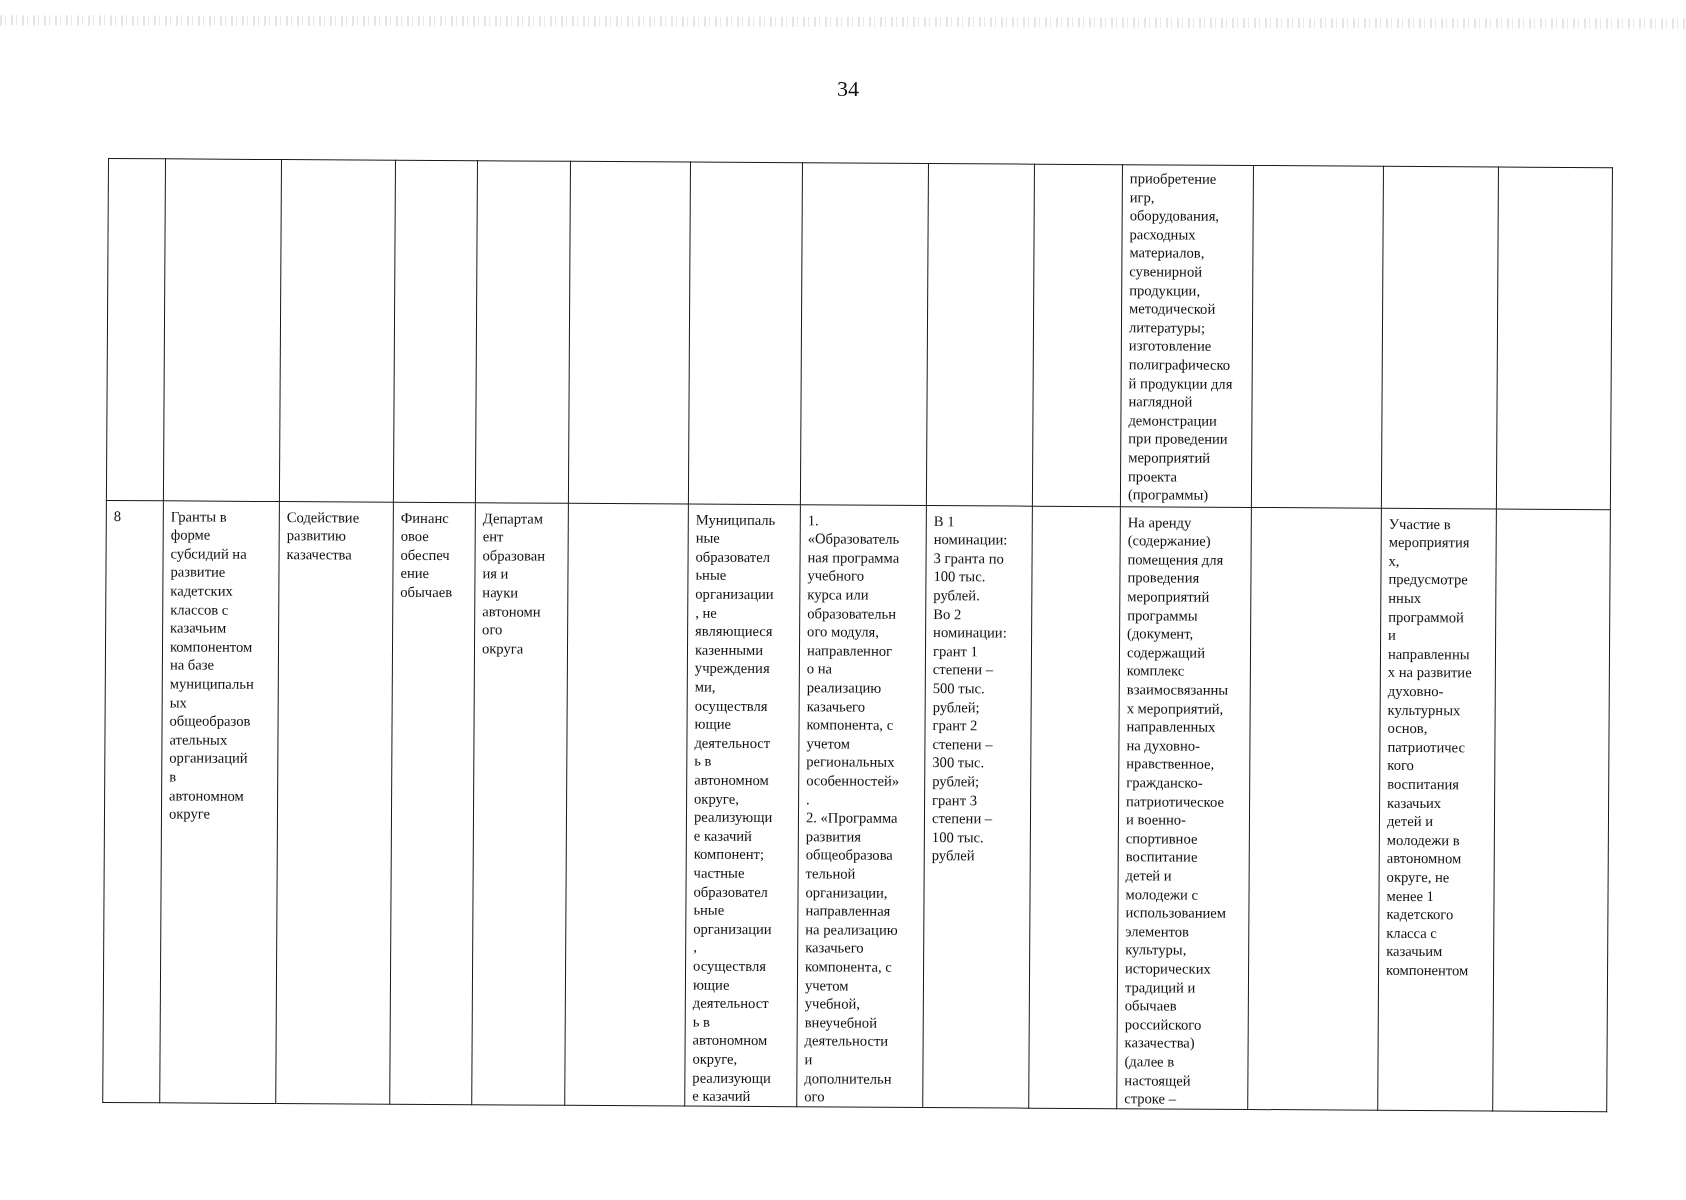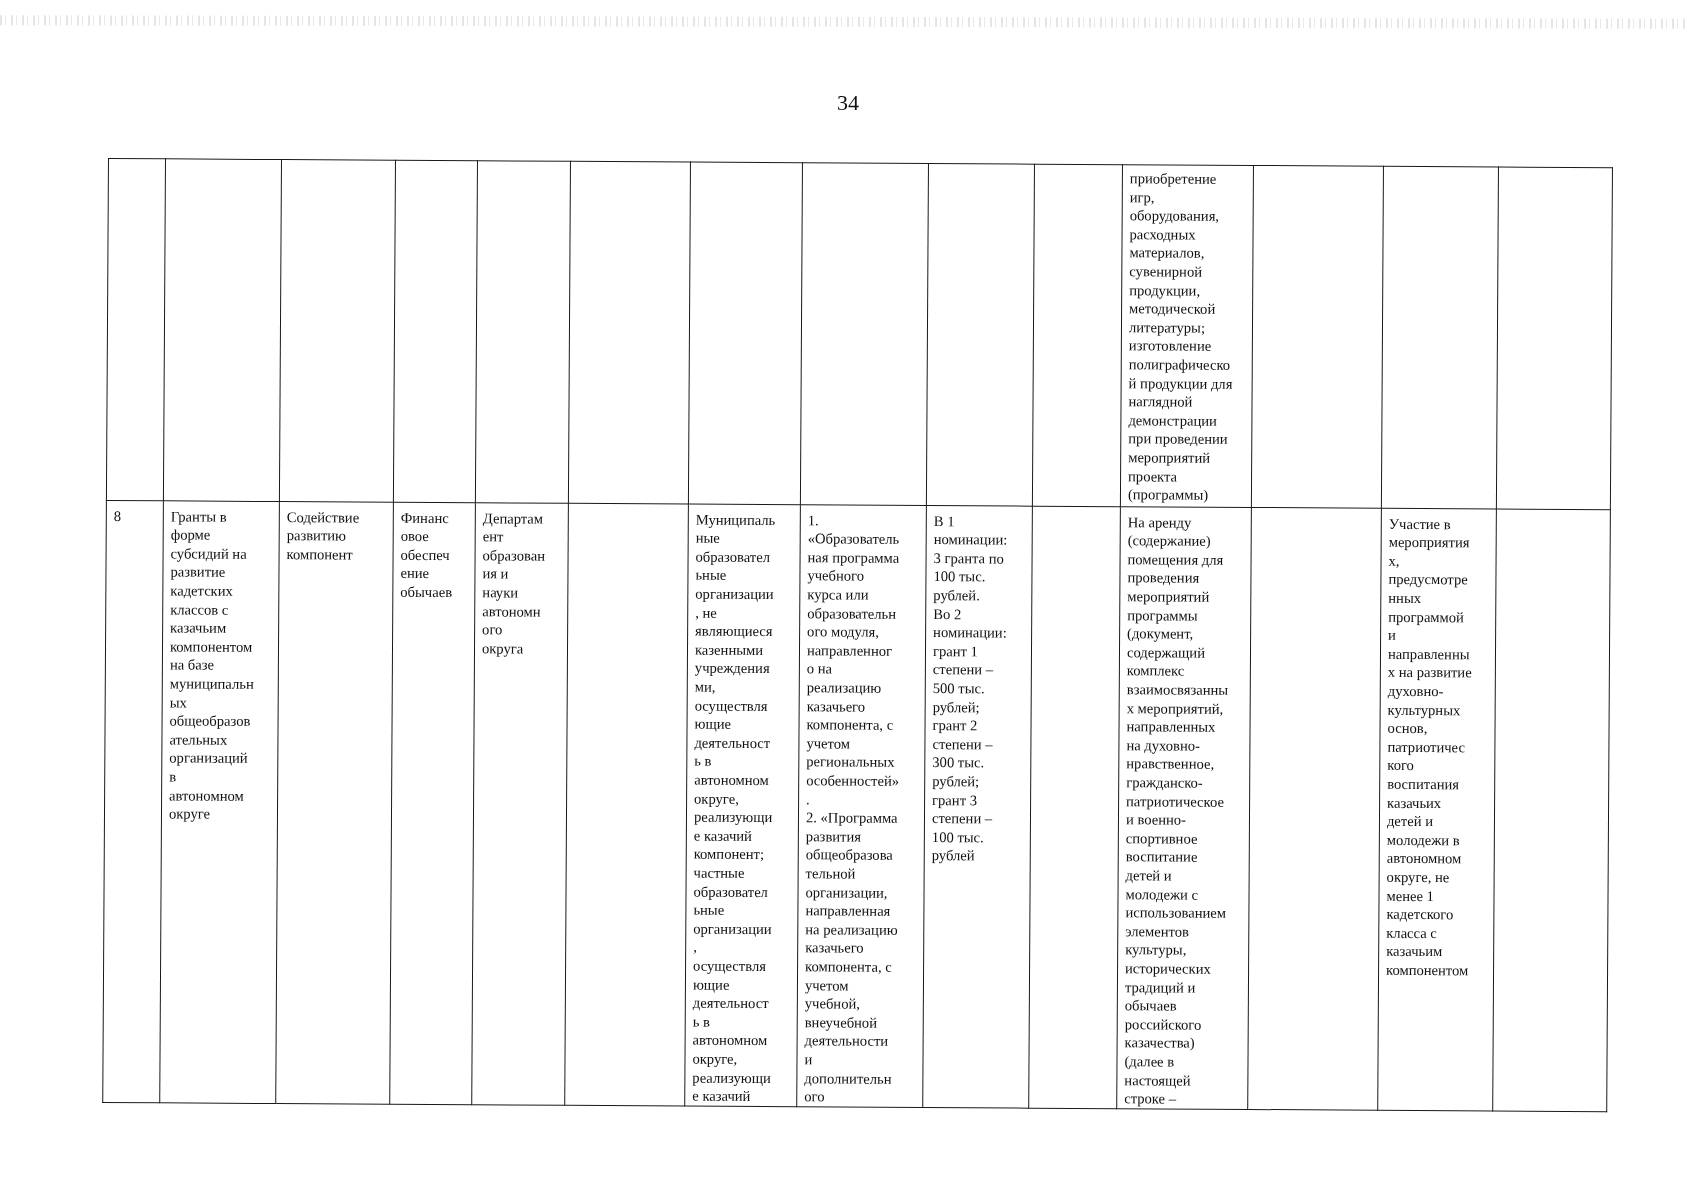--- a/index.html
+++ b/index.html
@@ -1,21 +1,21 @@
 <!DOCTYPE html>
 <html><head>
 <meta charset="utf-8">
 <style>
   html, body { margin: 0; padding: 0; background: #ffffff; }
   body { width: 1686px; height: 1200px; position: relative; overflow: hidden;
          font-family: "Liberation Serif", "DejaVu Serif", serif; color: #111; }
   .scan-noise { position: absolute; left: 0; top: 17px; width: 1686px; height: 10px;
     background: repeating-linear-gradient(90deg, rgba(120,120,120,0.35) 0 2px, transparent 2px 5px, rgba(90,90,90,0.25) 5px 6px, transparent 6px 11px);
     opacity: 0.55; transform: skewY(0.12deg); }
-  .page-number { position: absolute; left: 830px; top: 90px; width: 36px; text-align: center;
+  .page-number { position: absolute; left: 830px; top: 76px; width: 36px; text-align: center;
     font-size: 22px; }
   .doc-table { position: absolute; left: 108px; top: 158px; width: 1504px; height: 932px;
     border-collapse: collapse; table-layout: fixed; transform: rotate(0.35deg); transform-origin: 0 0; }
   .doc-table td { border: 1.6px solid #1a1a1a; vertical-align: top; padding: 4px 6px 0 7px;
     font-size: 14.6px; line-height: 18.6px; word-break: break-all; overflow: hidden; }
   .doc-table tr.row-cont { height: 339px; }
   .doc-table tr.row-cont td { vertical-align: bottom; padding-bottom: 2px; }
   .doc-table tr.row-8 { height: 593px; }
   .doc-table tr.row-8 td { padding-top: 6px; }
   .cell-text { white-space: pre-line; display: block; }
@@ -125,21 +125,21 @@
 общеобразов
 ательных
 организаций
 в
 автономном
 округе</span>
         </td>
       <td>
           <span class="cell-text">Содействие
 развитию
-компонент</span>
+казачества</span>
         </td>
       <td>
           <span class="cell-text">Финанс
 овое
 обеспеч
 ение
 обычаев</span>
         </td>
       <td>
           <span class="cell-text">Департам

